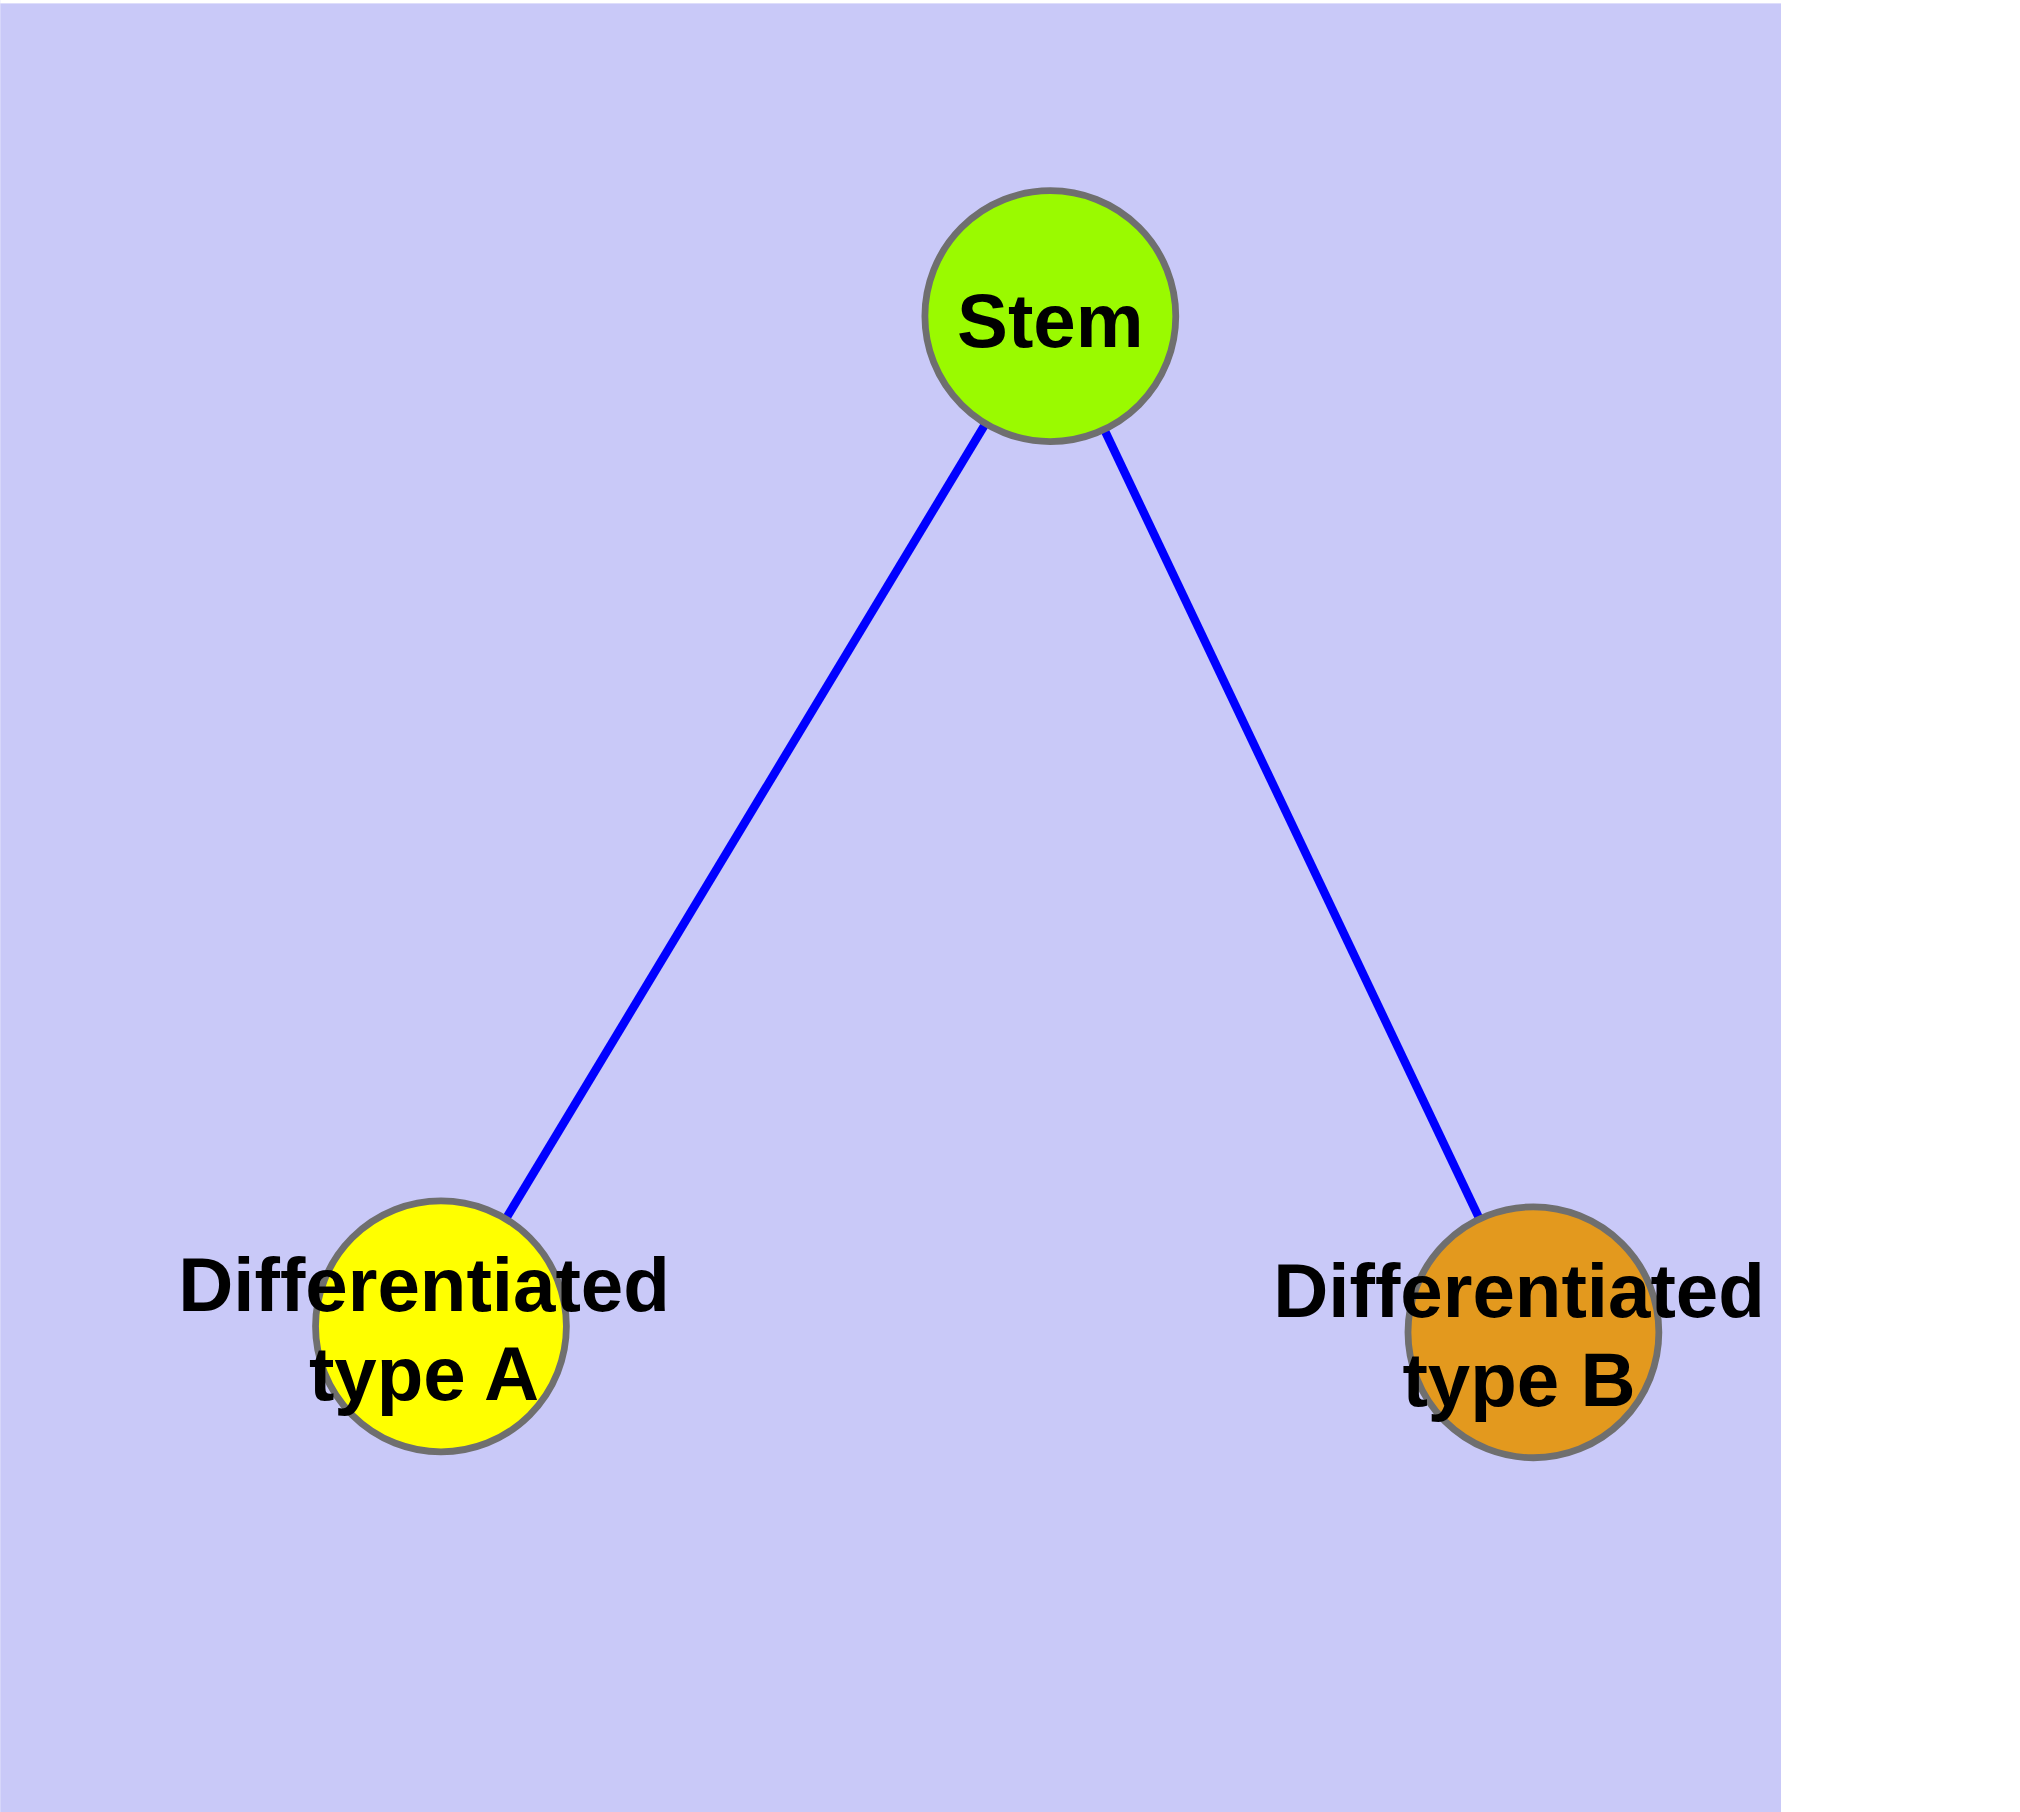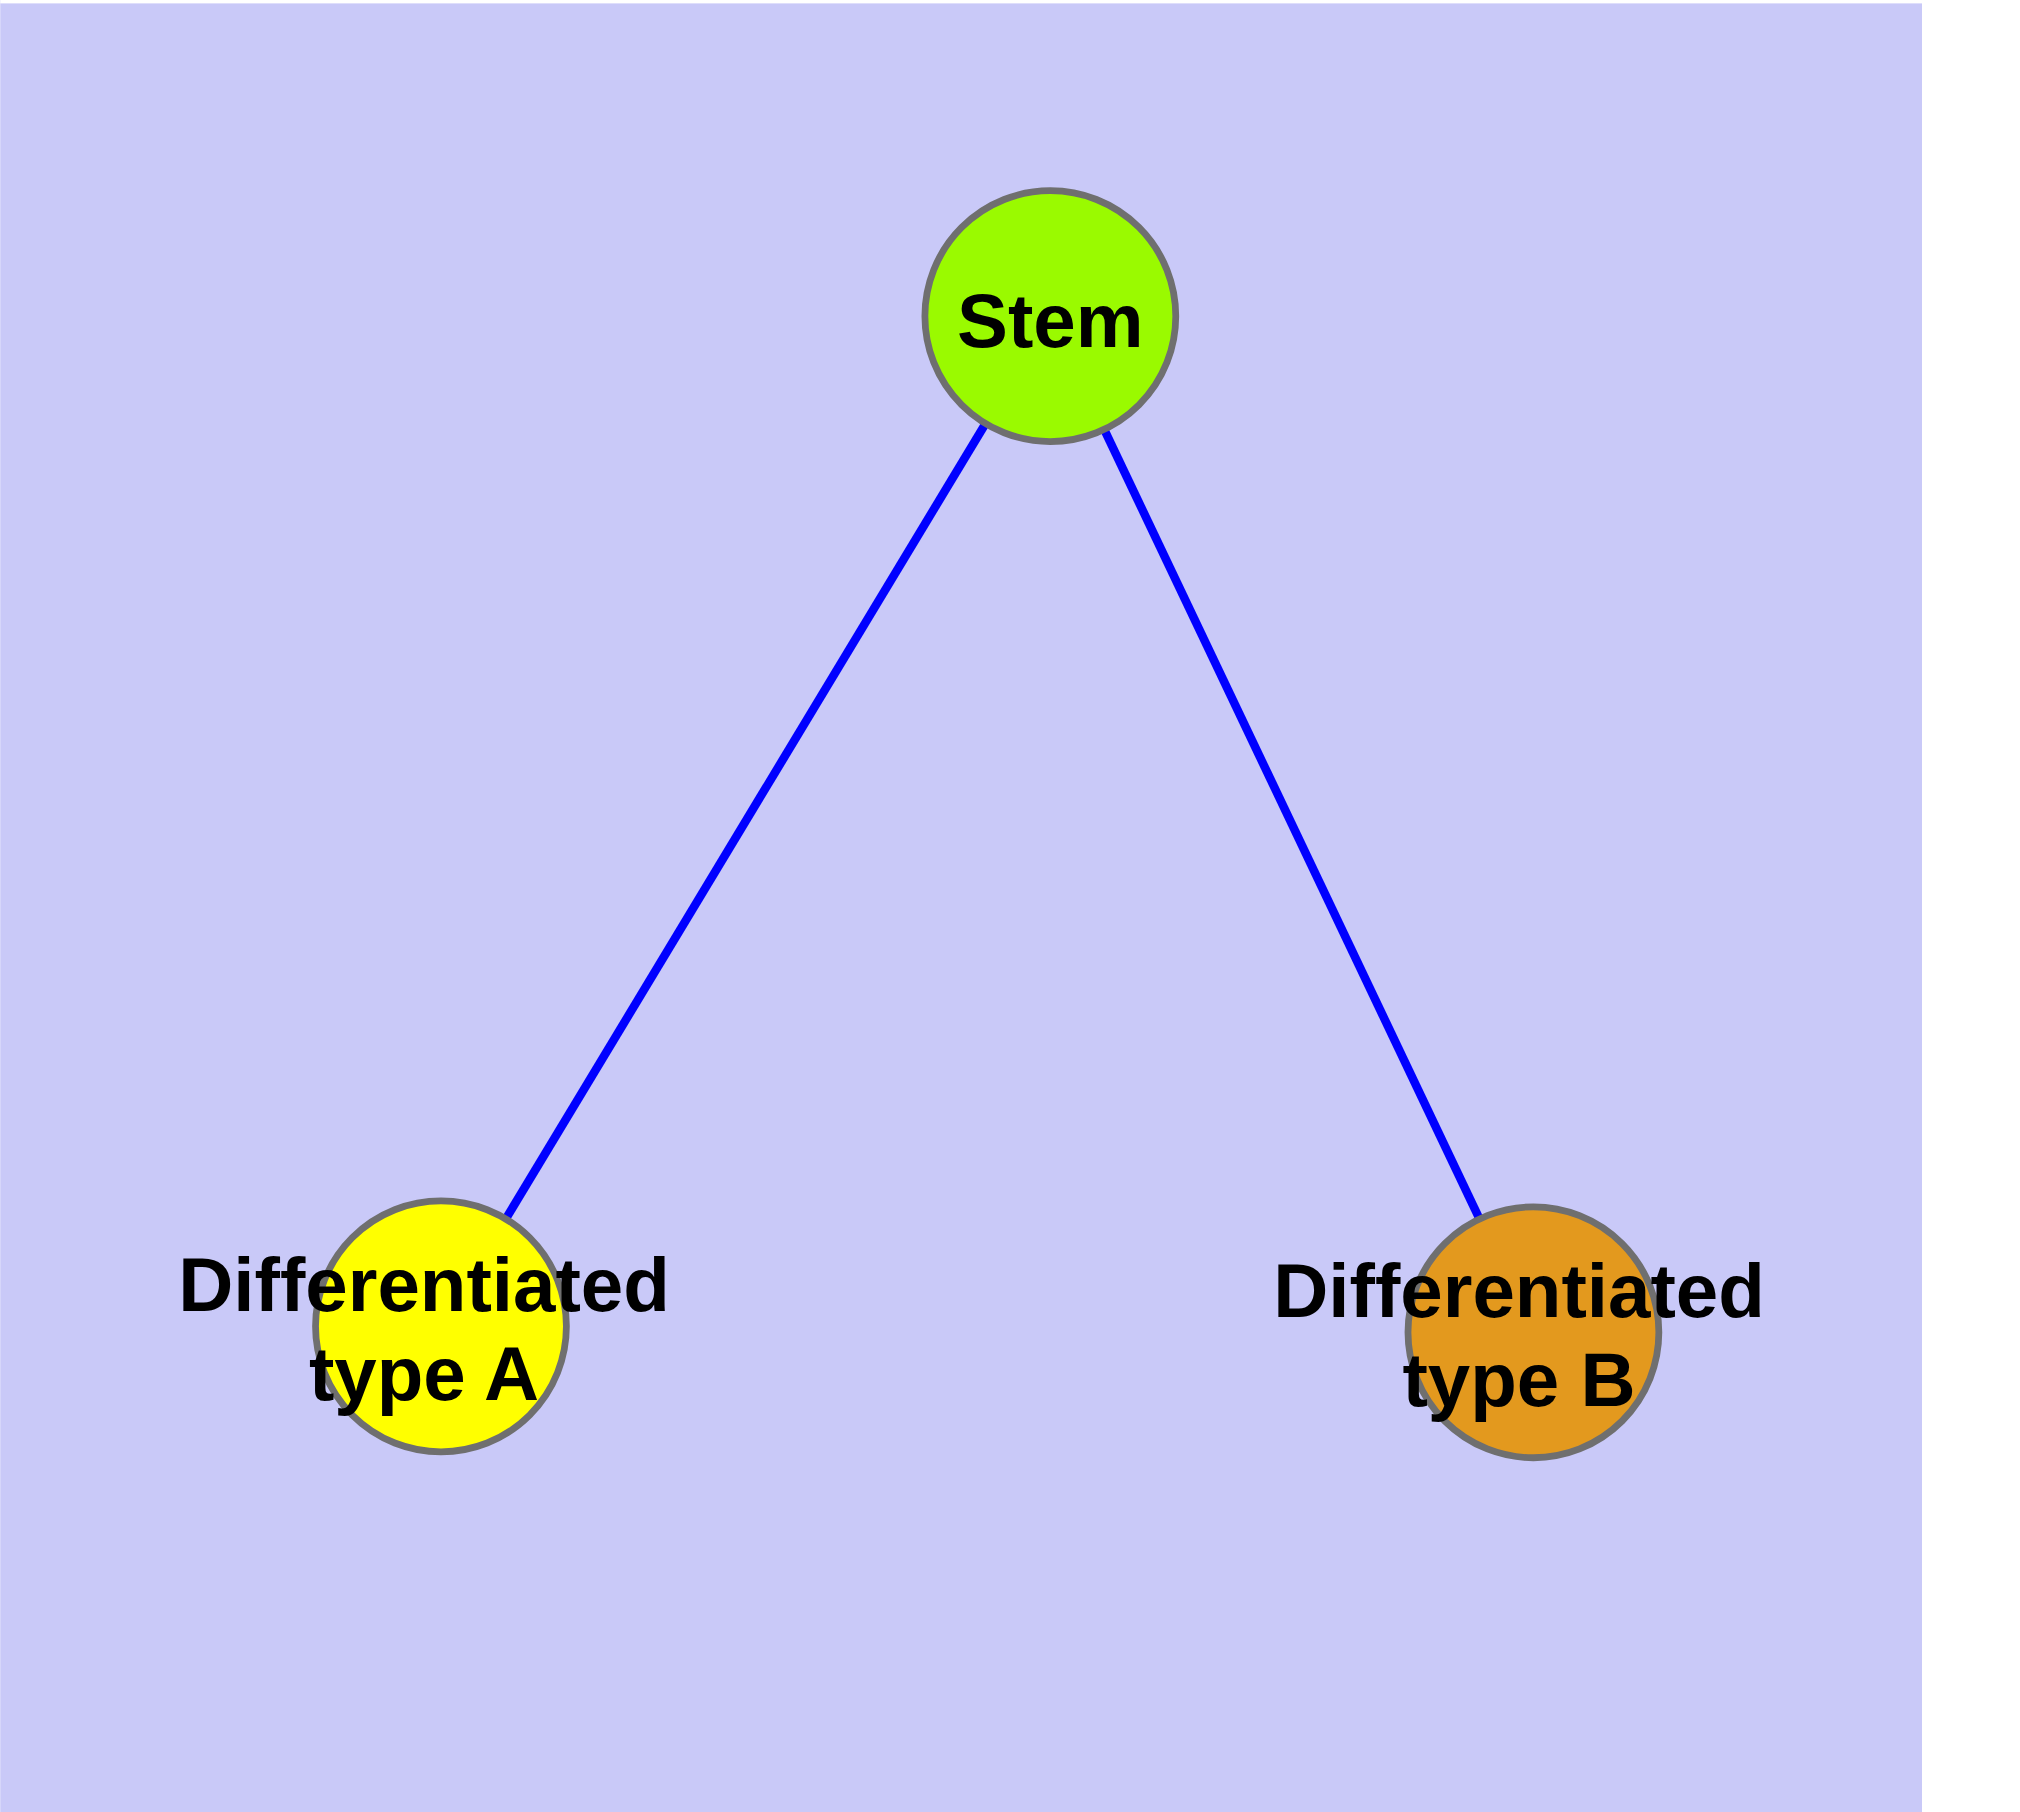--- a/index.html
+++ b/index.html
@@ -2,21 +2,21 @@
 <html style="font-size:13.6px"><head>
 <meta charset="utf-8">
 <style>
   html, body {
     margin: 0;
     padding: 0;
     background: #ffffff;
   }
   .stage {
     position: relative;
-    width: 1922px;
+    width: 1781px;
     height: 1812px;
     overflow: hidden;
     font-family: "Liberation Sans", sans-serif;
   }
   svg.diagram {
     display: block;
     width: 2021px;
     height: 1812px;
   }
   svg.diagram text {

